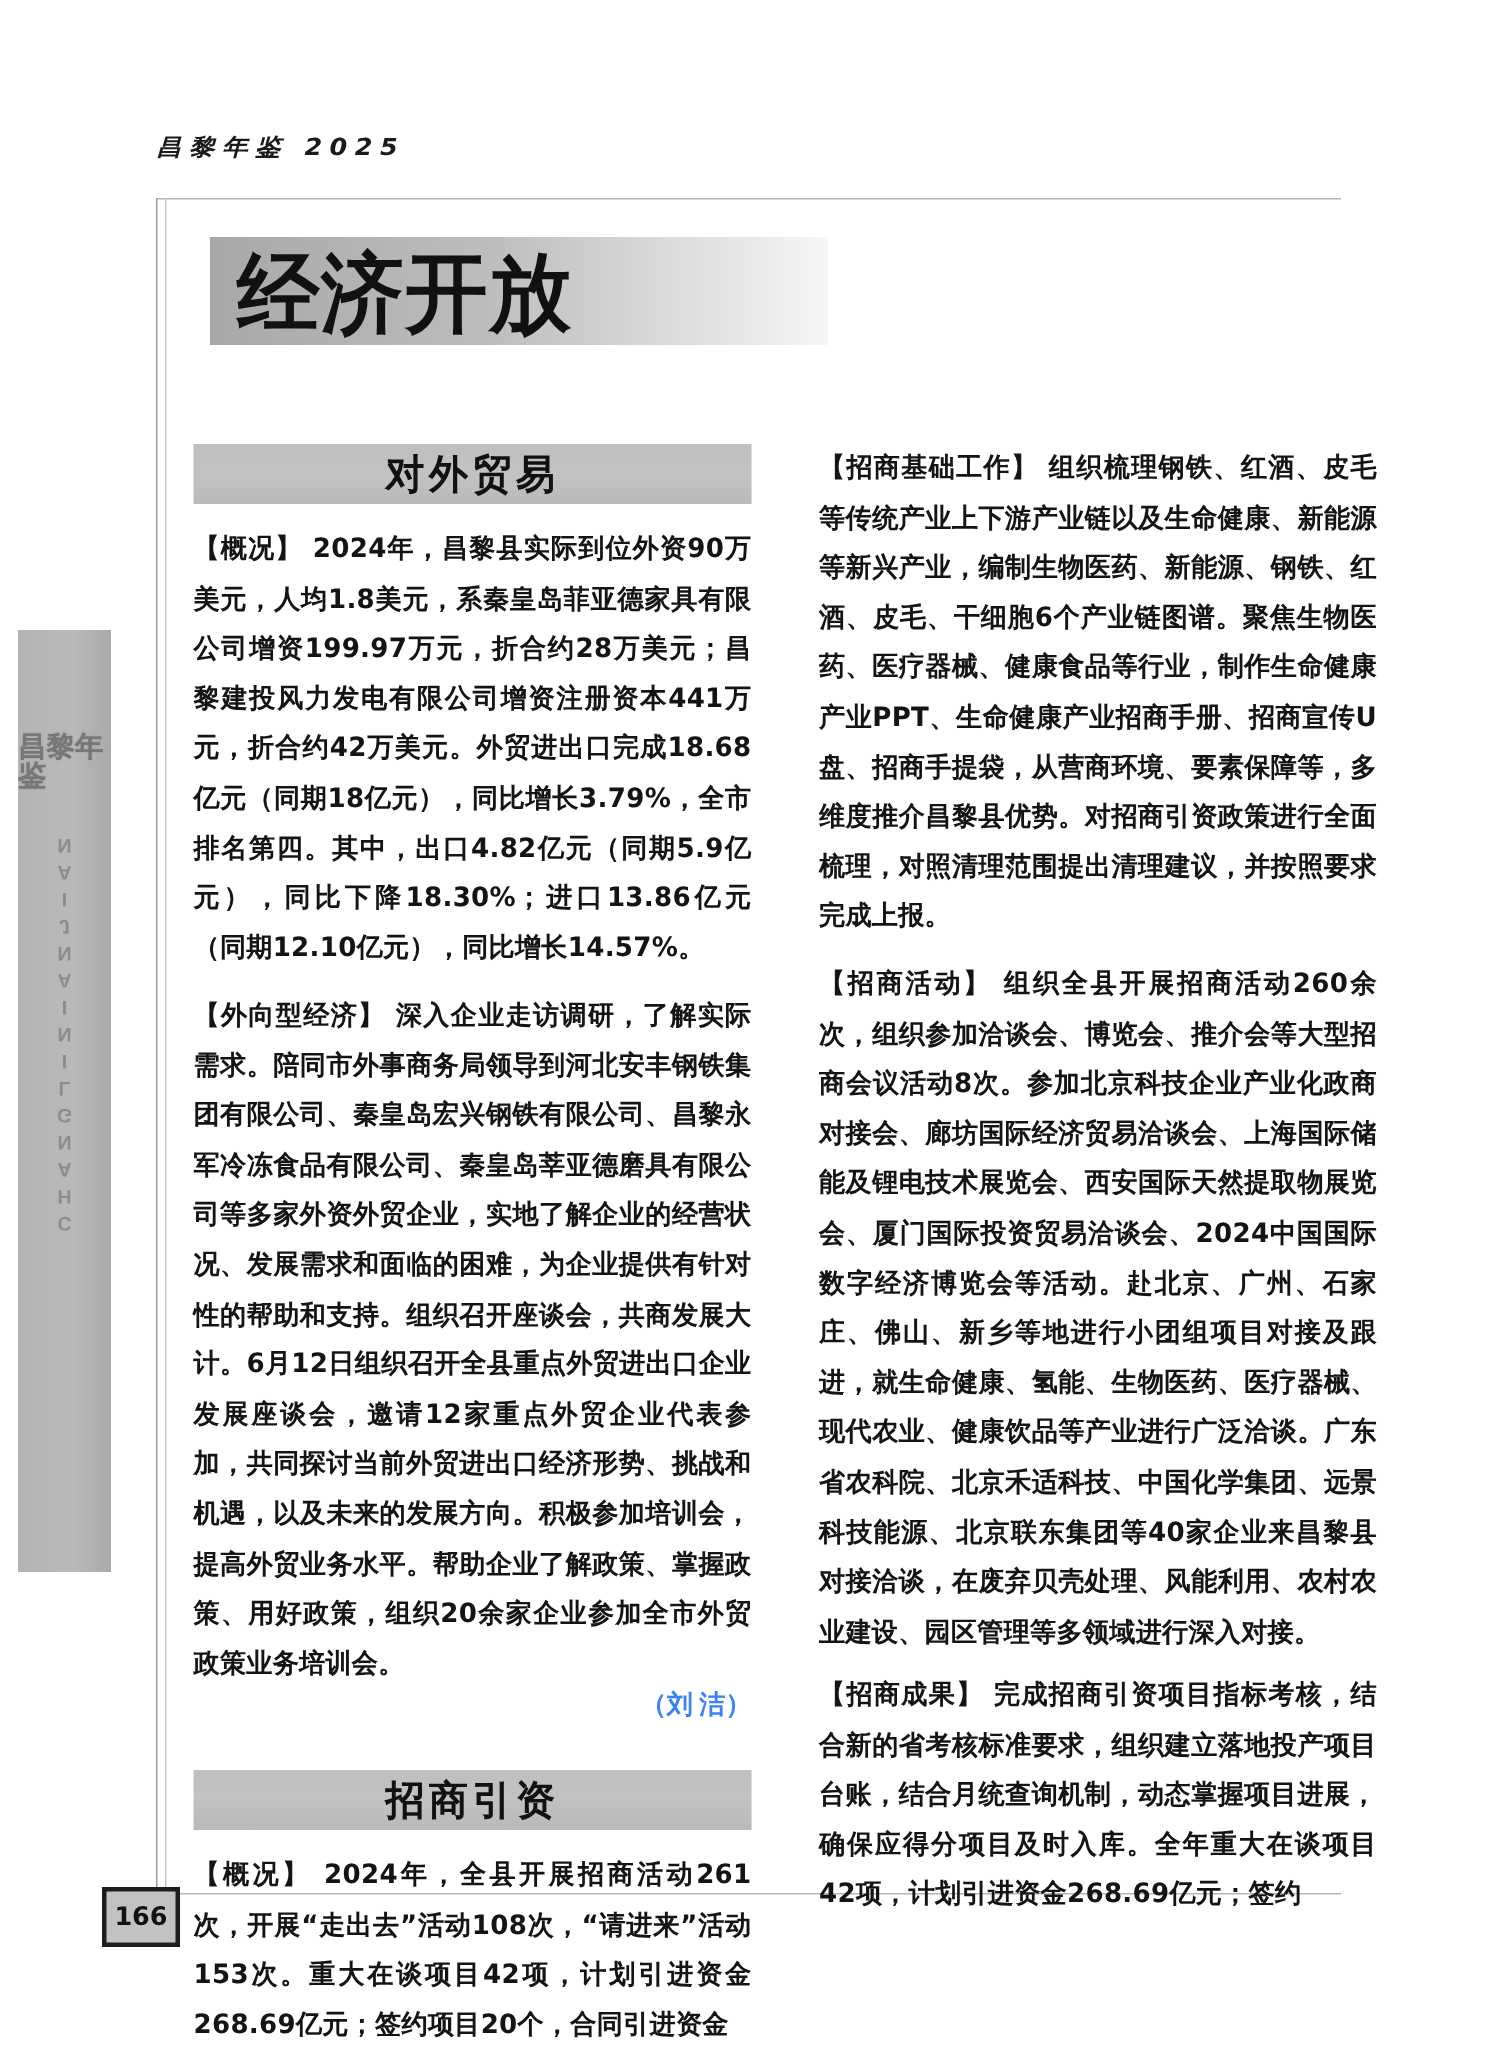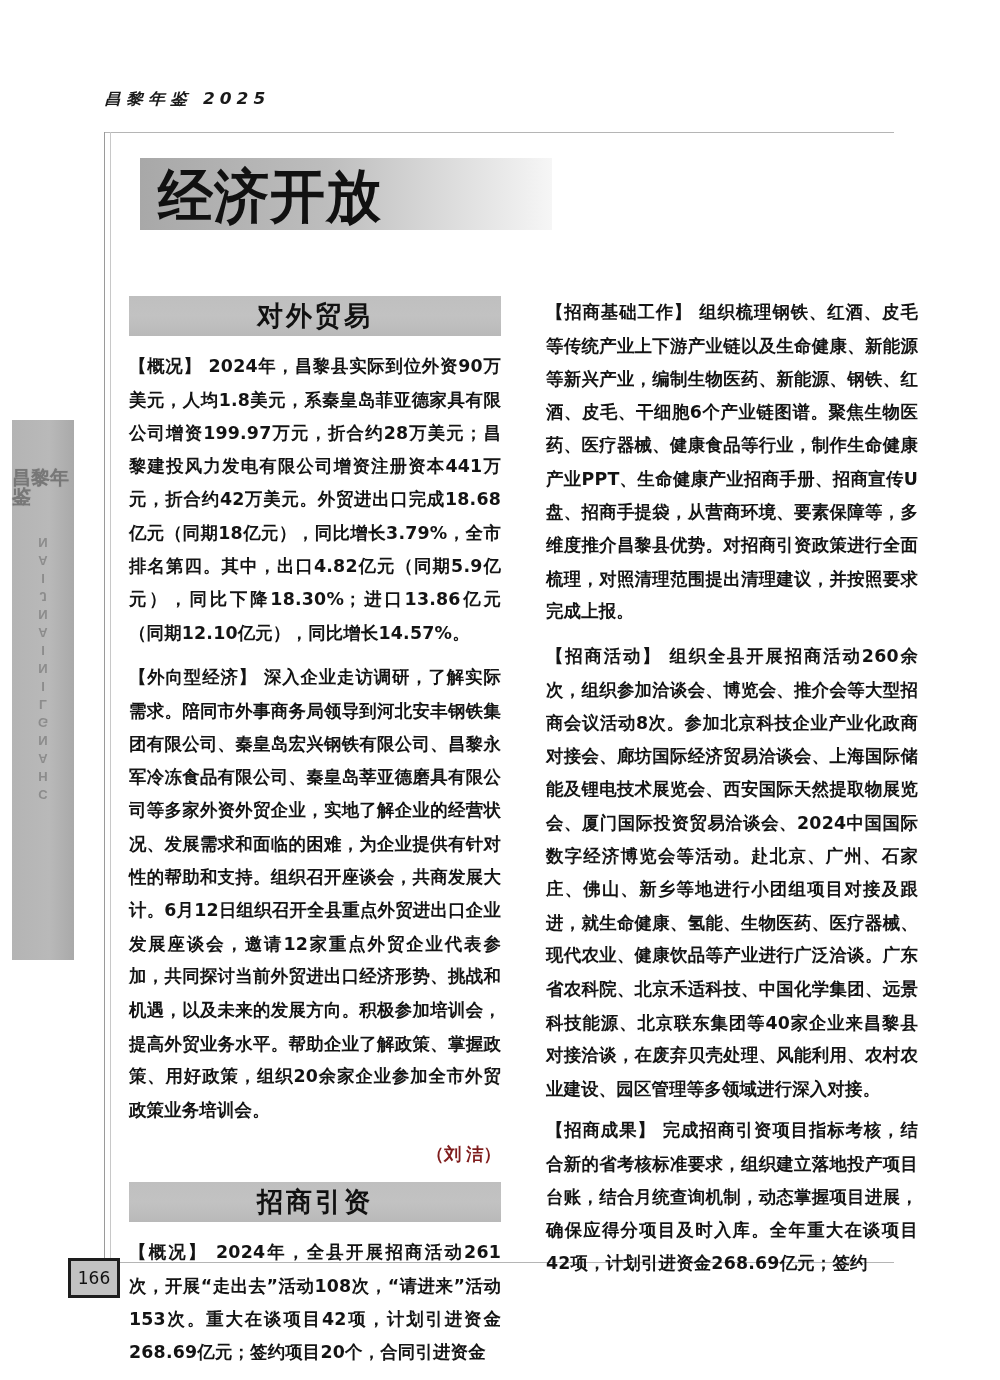--- a/index.html
+++ b/index.html
@@ -67,27 +67,27 @@
     height: 1px;
     background: #b5b5b5;
   }
 
   
   .spine {
     position: absolute;
     left: 12px;
     top: 420px;
     width: 62px;
-    height: 540px;
+    height: 628px;
     background: linear-gradient(to right, #b4b4b4 0%, #b9b9b9 60%, #a9a9a9 100%);
     display: flex;
     flex-direction: column;
     align-items: center;
     justify-content: flex-start;
-    padding-top: 48px;
+    padding-top: 69px;
     box-sizing: border-box;
   }
   .spine-cn {
     font-family: "DejaVu Sans", sans-serif;
     font-weight: bold;
     font-size: 19px;
     color: #777777;
     line-height: 1;
     margin-bottom: 26px;
     text-shadow: 0 0 1px #8a8a8a;
@@ -137,21 +137,21 @@
   .col-right { left: 546px; }
 
   .section-head {
     background: linear-gradient(to bottom, #bfbfbf 0%, #c2c2c2 50%, #b9b9b9 100%);
     height: 40px;
     display: flex;
     align-items: center;
     justify-content: center;
     margin-bottom: 14px;
   }
-  .section-head.second { margin-top: 12px; }
+  .section-head.second { margin-top: 28px; }
   .section-head-text {
     font-family: "DejaVu Sans", sans-serif;
     font-weight: bold;
     font-size: 26px;
     color: #111111;
     letter-spacing: 3px;
     transform: scaleY(1.04);
   }
 
   .para {
@@ -163,45 +163,45 @@
     text-align: justify;
     text-justify: inter-ideograph;
     margin: 0 0 18px 0;
     letter-spacing: 0.2px;
     transform: scaleY(1.02);
     transform-origin: left top;
   }
   .para.tight { margin-bottom: 0; }
 
   .signature {
-    font-family: Liberation Sans, sans-serif;
+    font-family: Liberation Serif, serif;
     font-weight: bold;
     font-size: 17.4px;
     line-height: 32.6px;
-    color: #7f1d1d;
+    color: #3b82f6;
     text-align: right;
-    margin: 20px 0 10px 0;
+    margin: 2px 0 10px 0;
   }
 
   
   .folio {
     position: absolute;
     left: 68px;
     top: 1258px;
     width: 46px;
     height: 34px;
     background: #c2c2c2;
     border: 3px solid #1d1d1d;
     display: flex;
     align-items: center;
     justify-content: center;
   }
   .folio-num {
     font-family: "DejaVu Sans", sans-serif;
-    font-weight: normal;
+    font-weight: bold;
     font-size: 17px;
     color: #111111;
   }
 </style>
 </head>
 <body>
 
 <div class="page">
 
   <div class="running-head">昌黎年鉴 2025</div>

